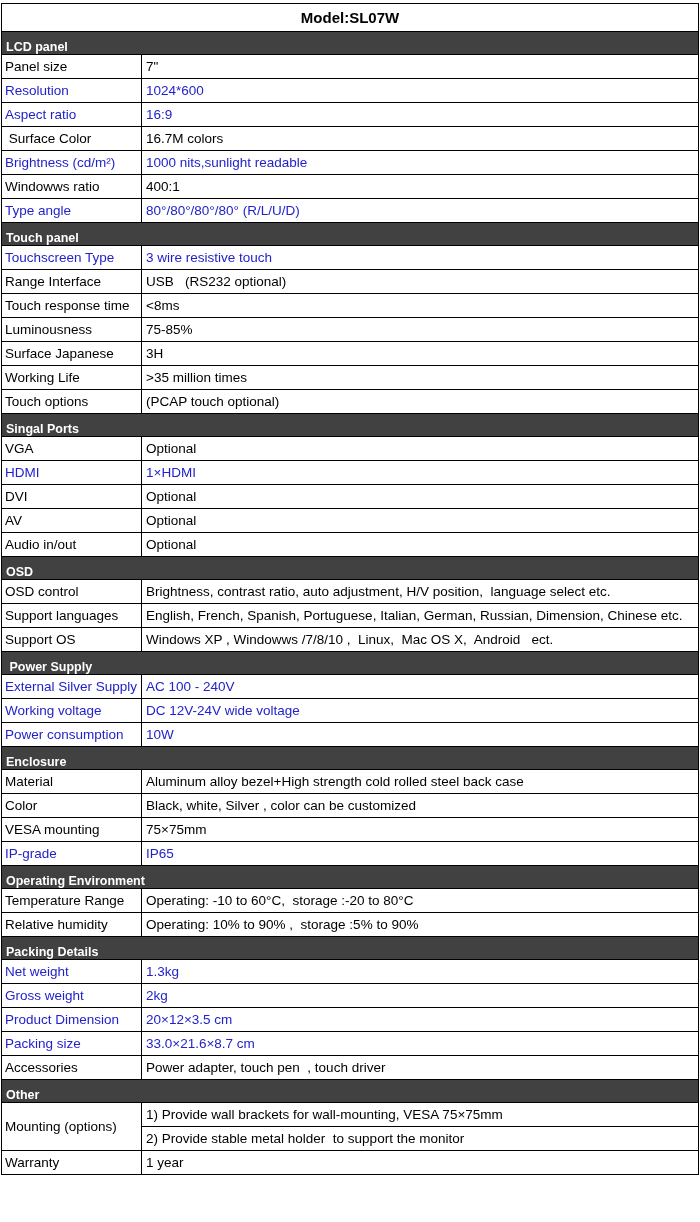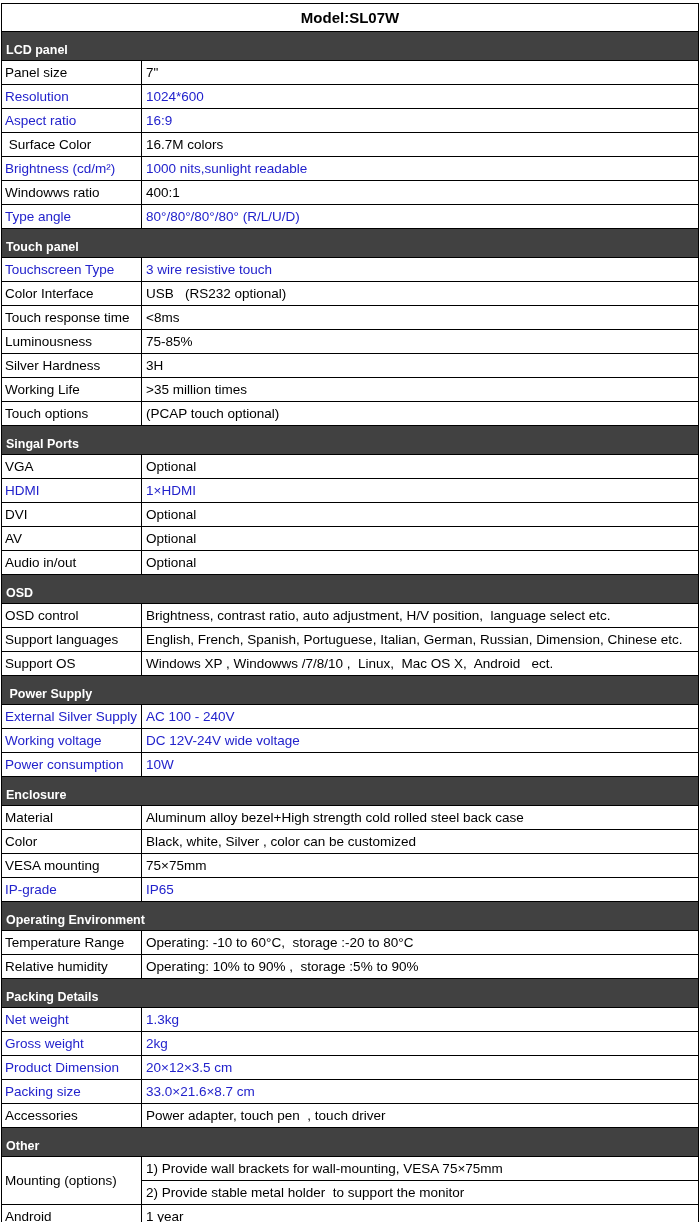--- a/index.html
+++ b/index.html
@@ -22,21 +22,21 @@
   }
   col.label-col { width: 140px; }
   td.title-cell {
     height: 28px;
     text-align: center;
     font-weight: bold;
     font-size: 15px;
     margin-top: 19px;
   }
   td.section-header {
-    height: 29px;
+    height: 23px;
     background: var(--hdr-bg, #414141);
     color: var(--hdr-fg, #fff);
     font-weight: bold;
     font-size: 12.5px;
     padding: 8px 0 0 4px;
     white-space: pre;
   }
   td.label-cell {
     height: 24px;
     font-size: 13.5px;
@@ -99,33 +99,33 @@
           <td class="value-cell blue">80°/80°/80°/80° (R/L/U/D)</td>
         </tr>
         <tr>
           <td colspan="2" class="section-header">Touch panel</td>
         </tr>
         <tr>
           <td class="label-cell blue">Touchscreen Type</td>
           <td class="value-cell blue">3 wire resistive touch</td>
         </tr>
         <tr>
-          <td class="label-cell">Color Interface</td>
+          <td class="label-cell">Range Interface</td>
           <td class="value-cell">USB   (RS232 optional)</td>
         </tr>
         <tr>
           <td class="label-cell">Touch response time</td>
           <td class="value-cell">&lt;8ms</td>
         </tr>
         <tr>
           <td class="label-cell">Luminousness</td>
           <td class="value-cell">75-85%</td>
         </tr>
         <tr>
-          <td class="label-cell">Silver Hardness</td>
+          <td class="label-cell">Surface Japanese</td>
           <td class="value-cell">3H</td>
         </tr>
         <tr>
           <td class="label-cell">Working Life</td>
           <td class="value-cell">&gt;35 million times</td>
         </tr>
         <tr>
           <td class="label-cell">Touch options</td>
           <td class="value-cell">(PCAP touch optional)</td>
         </tr>
@@ -239,18 +239,18 @@
           <td colspan="2" class="section-header">Other</td>
         </tr>
         <tr>
           <td class="label-cell" rowspan="2">Mounting (options)</td>
           <td class="value-cell">1) Provide wall brackets for wall-mounting, VESA 75×75mm</td>
         </tr>
         <tr>
           <td class="value-cell">2) Provide stable metal holder  to support the monitor</td>
         </tr>
         <tr>
-          <td class="label-cell">Android</td>
+          <td class="label-cell">Warranty</td>
           <td class="value-cell">1 year</td>
         </tr>
       </tbody>
   </table>
 </div>
 
 </body></html>

